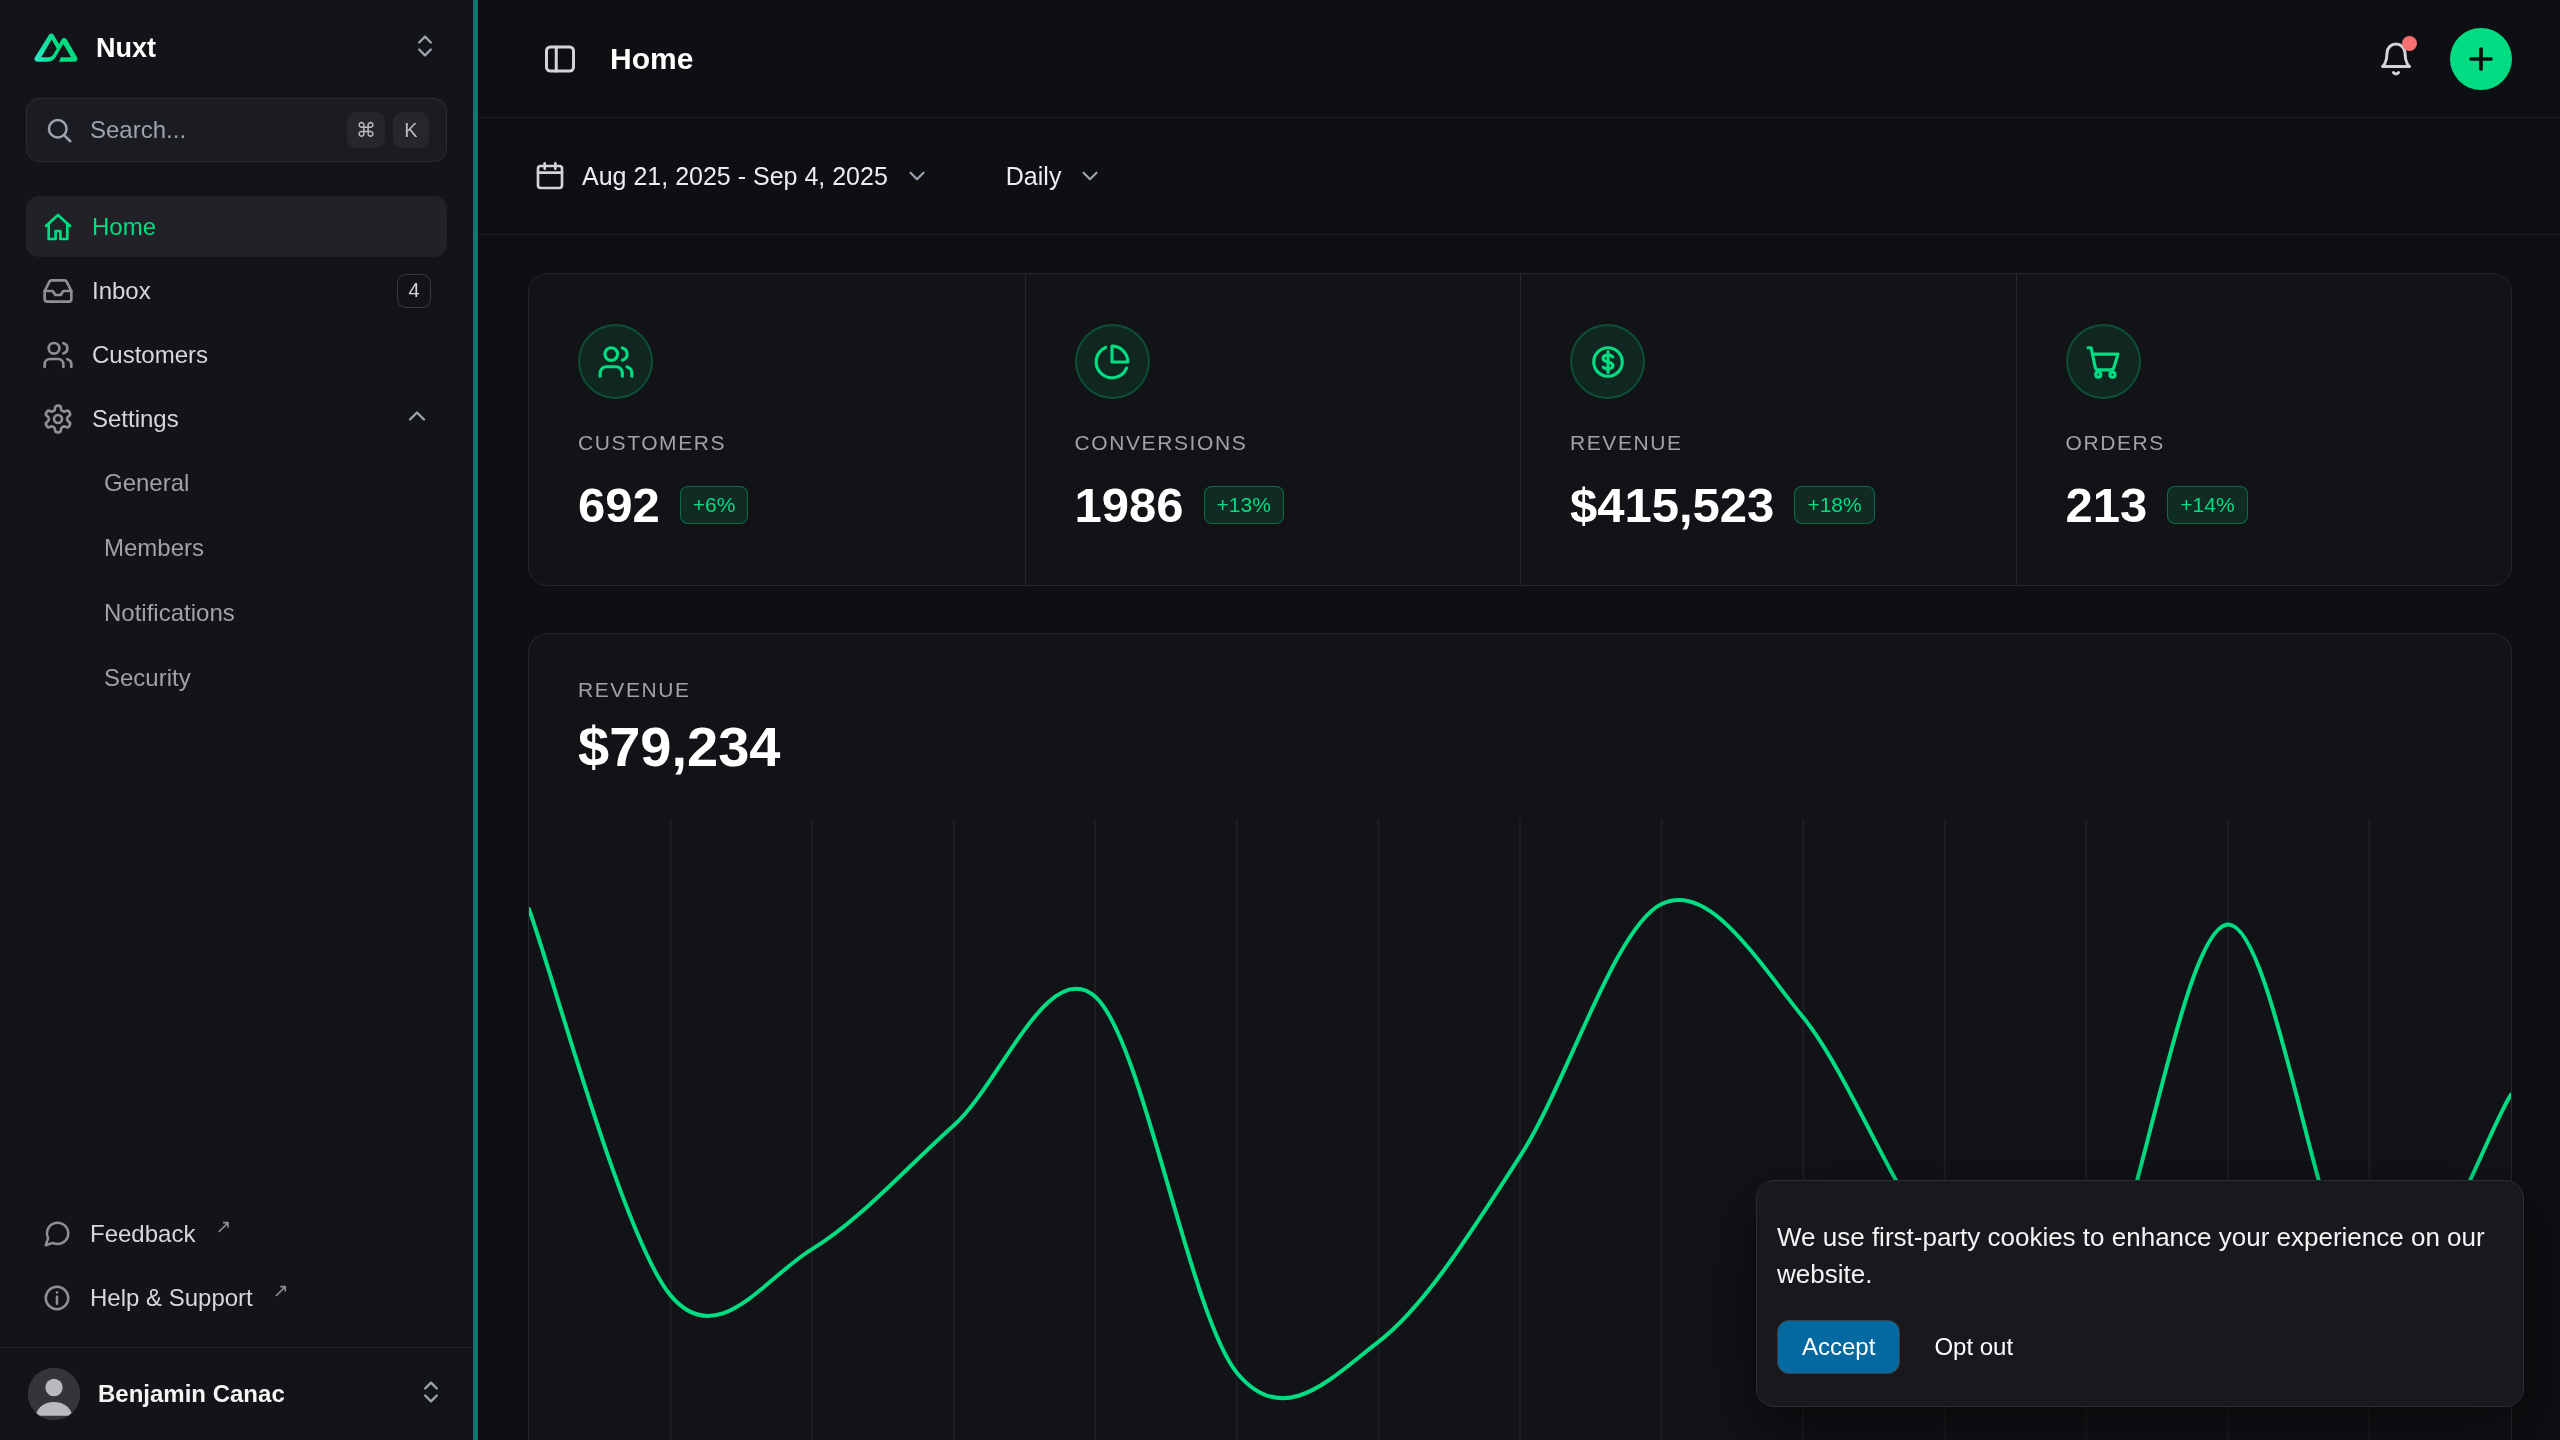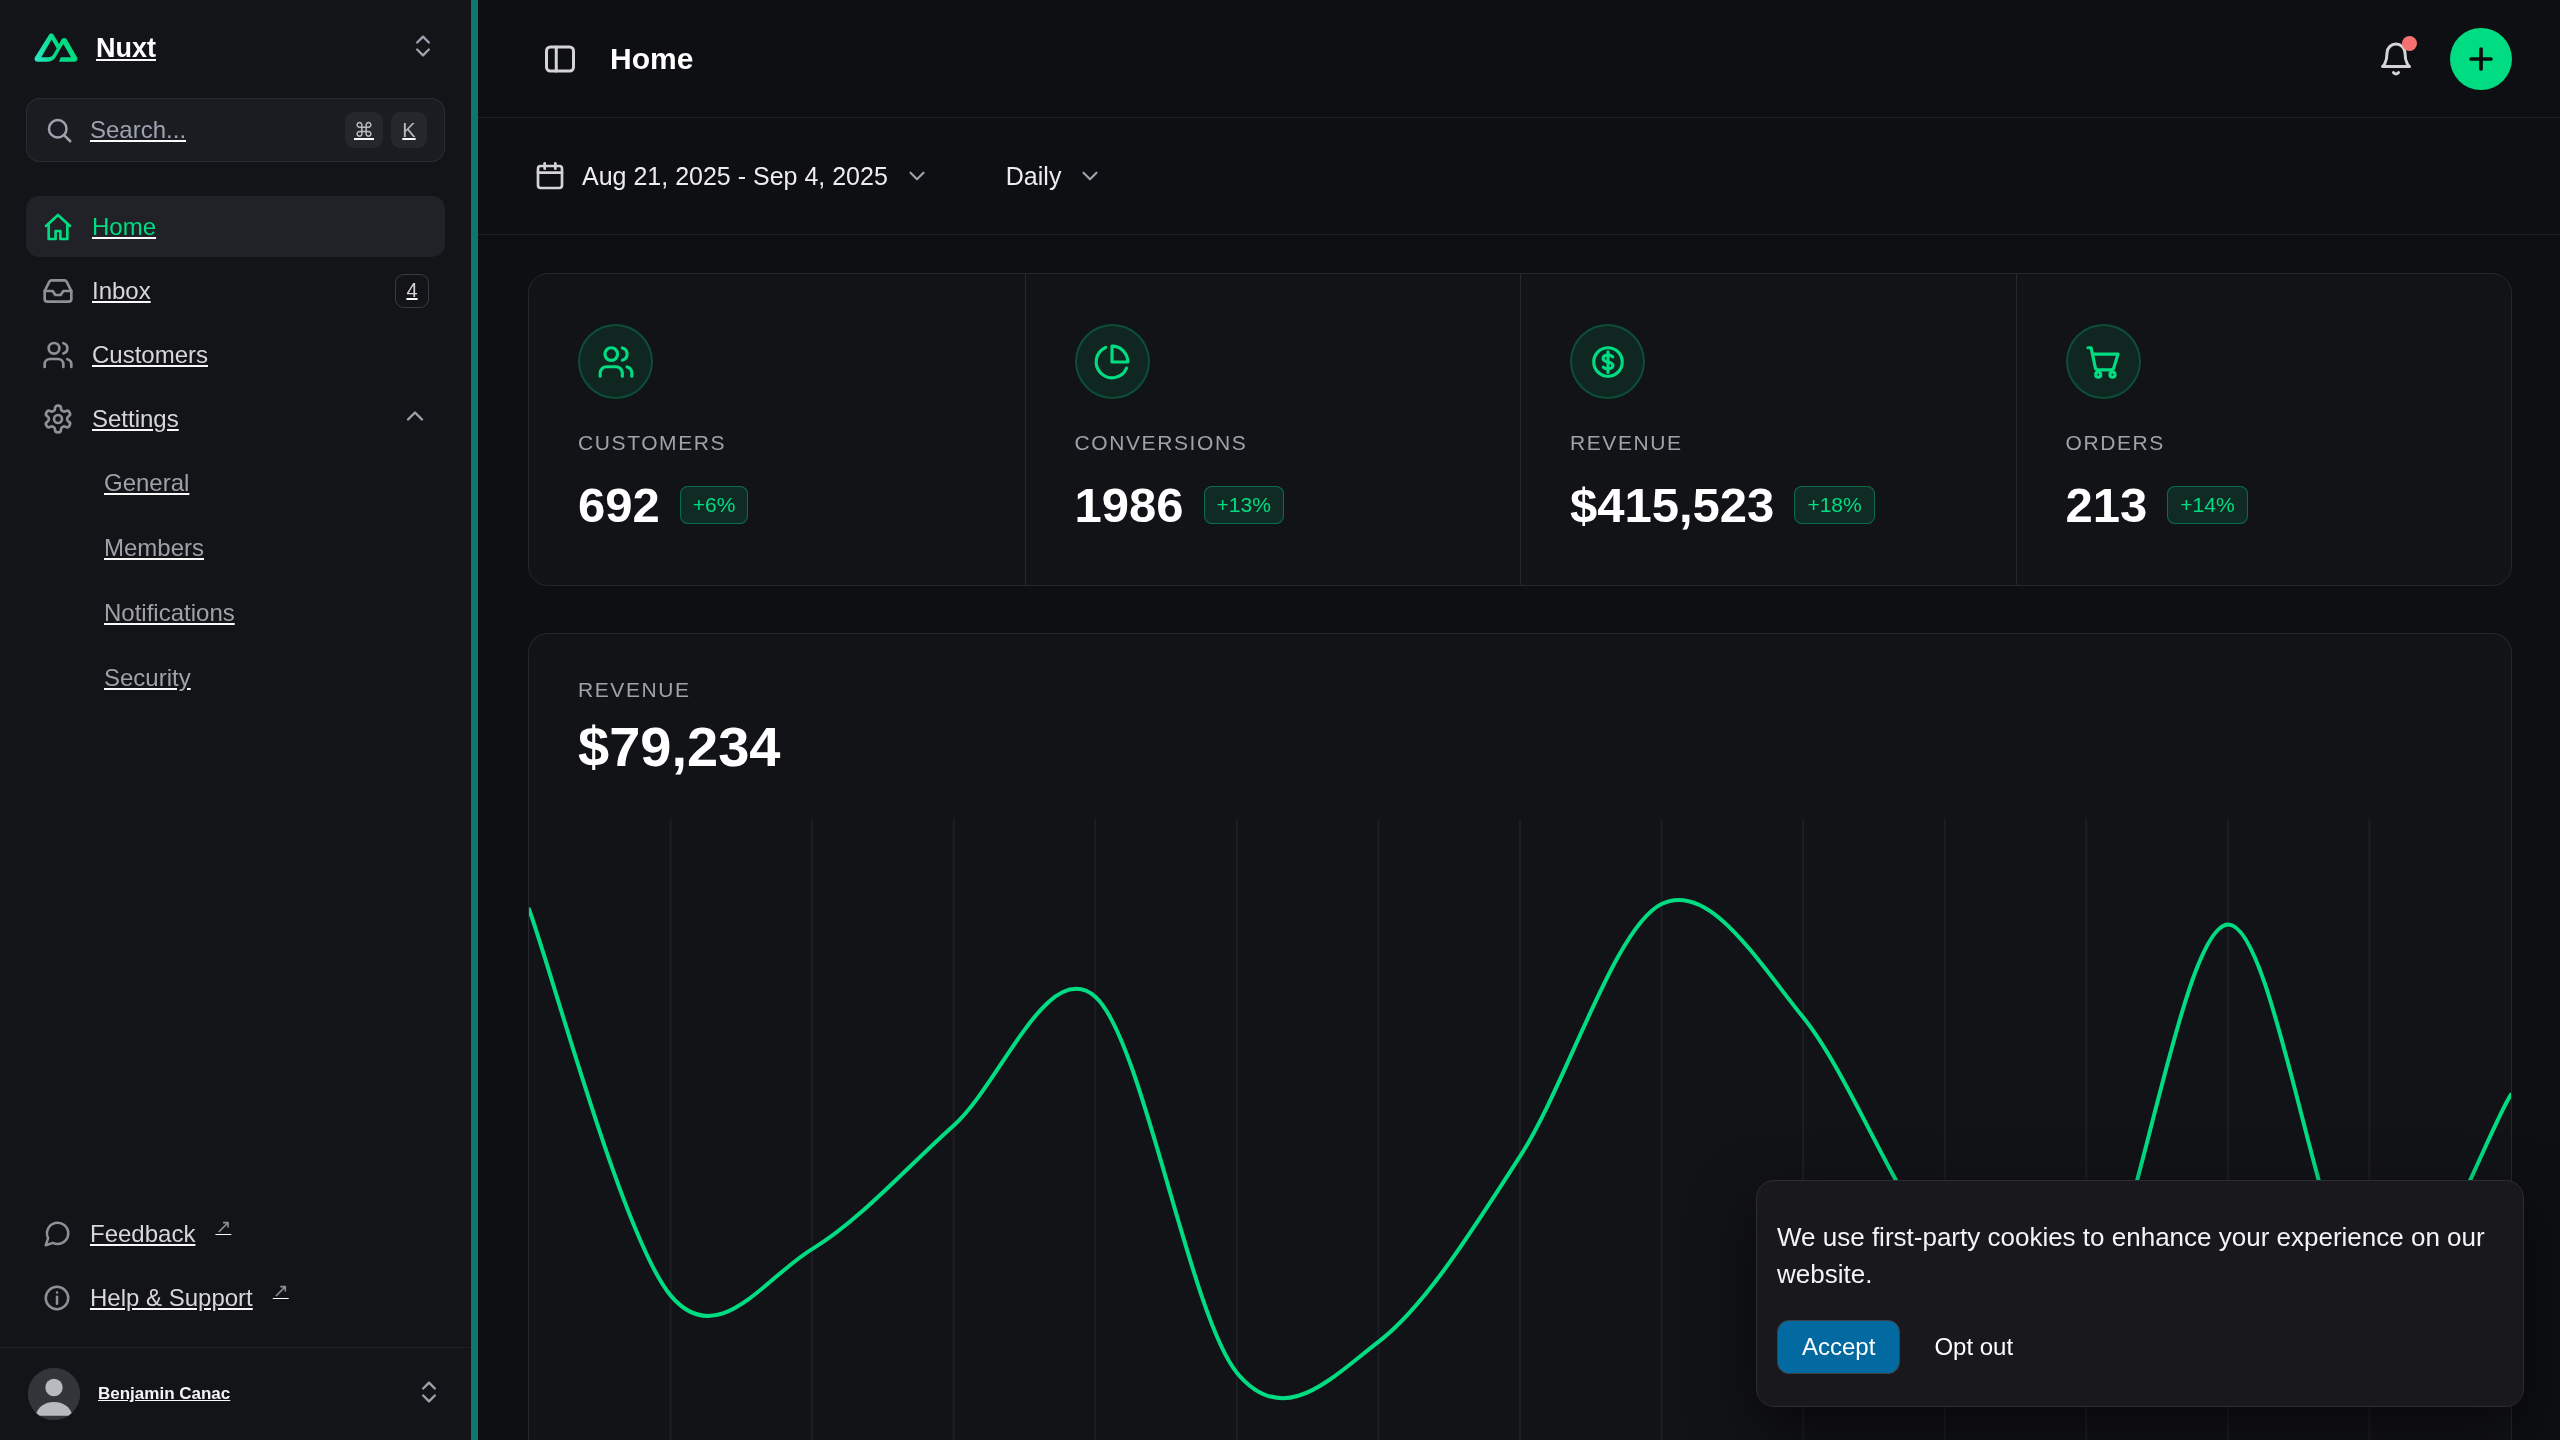--- a/index.html
+++ b/index.html
@@ -6,22 +6,22 @@
   html, body {
     width: 2560px; height: 1440px; overflow: hidden;
     background: #0e0f12; color: #fafafa;
     font-family: "Liberation Sans", sans-serif;
   }
   .app { display: flex; width: 100%; height: 100%; }
 
   
   .sidebar {
     width: 478px; min-width: 478px; height: 100%;
-    background: #131418; border-right: 7px solid #0f766e;
-    display: flex; flex-direction: column; text-decoration: underline;
+    background: #131418; border-right: 5px solid #0f766e;
+    display: flex; flex-direction: column;
   }
   .ws-row {
     display: flex; align-items: center; gap: 18px;
     margin: 22px 20px 10px; padding: 10px 14px; border-radius: 13px; cursor: pointer;
   }
   .ws-logo svg { width: 44px; height: 30px; display: block; }
   .ws-name { font-size: 27px; font-weight: 700; color: #fff; }
   .ws-caret { margin-left: auto; color: #9ca3af; }
   .ws-caret svg { width: 28px; height: 28px; }
 
@@ -77,21 +77,21 @@
   .foot-item .n-icon { width: 30px; height: 30px; color: #8f8f97; }
   .ext-arrow { color: #8f8f97; font-size: 19px; align-self: flex-start; margin-top: 12px; margin-left: 2px; }
 
   .user-wrap { border-top: 1px solid #1f2024; padding: 12px 16px; }
   .user-row { display: flex; align-items: center; gap: 18px; padding: 8px 12px; border-radius: 13px; cursor: pointer; }
   .avatar {
     width: 52px; height: 52px; border-radius: 50%; background: #34353b;
     overflow: hidden; flex: none;
   }
   .avatar svg { width: 52px; height: 52px; display: block; }
-  .user-name { font-size: 17px; font-weight: 600; color: #f4f4f5; }
+  .user-name { font-size: 24px; font-weight: 600; color: #f4f4f5; }
   .user-caret { margin-left: auto; color: #9ca3af; }
   .user-caret svg { width: 28px; height: 28px; }
 
   
   .main { flex: 1; display: flex; flex-direction: column; overflow: hidden; min-width: 0; }
   .topbar {
     height: 118px; min-height: 118px; border-bottom: 1px solid #1f2024;
     display: flex; align-items: center; padding: 0 48px 0 50px; gap: 18px;
   }
   .icon-btn {

